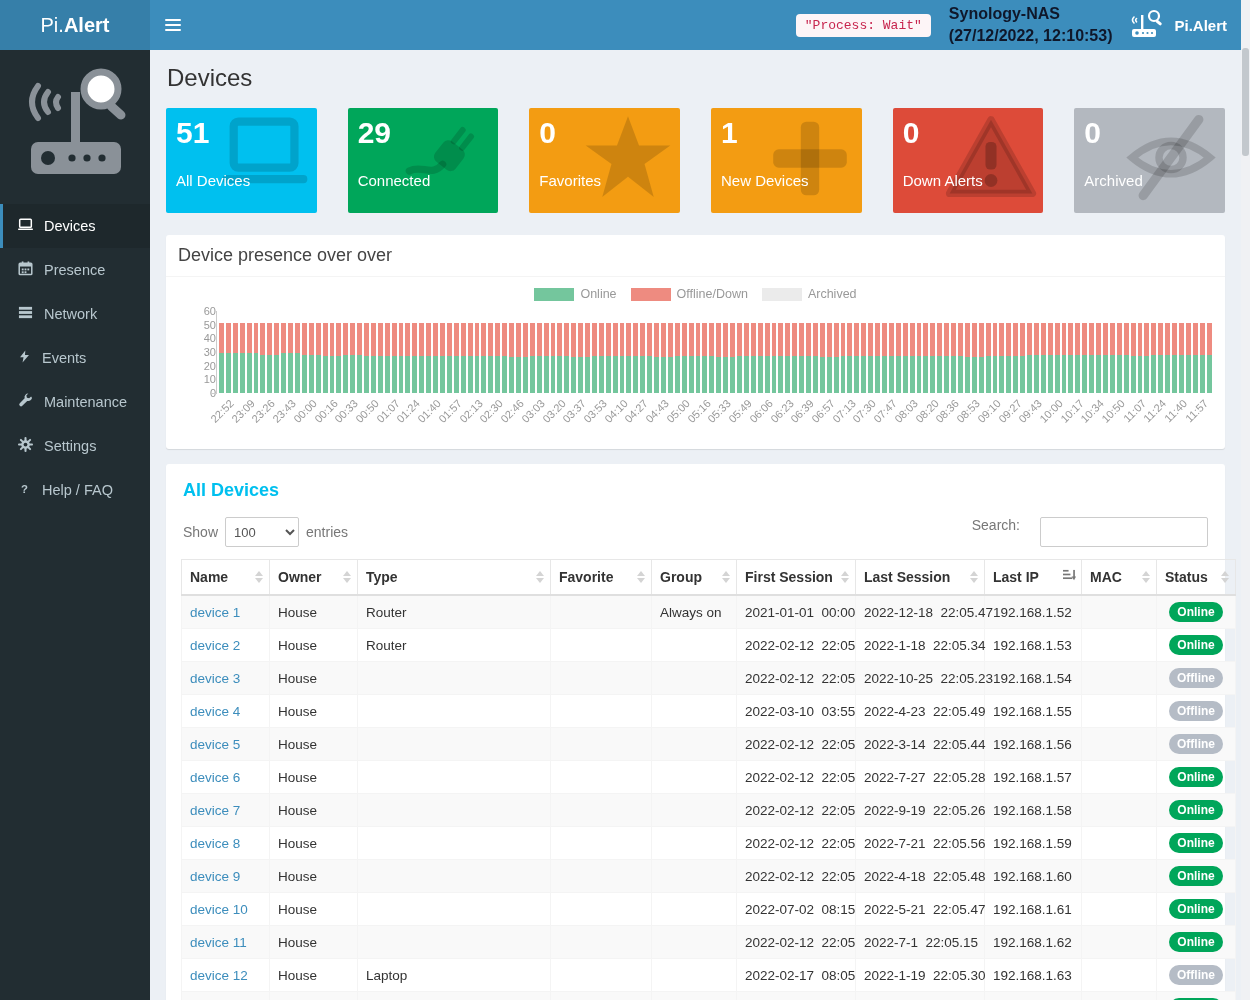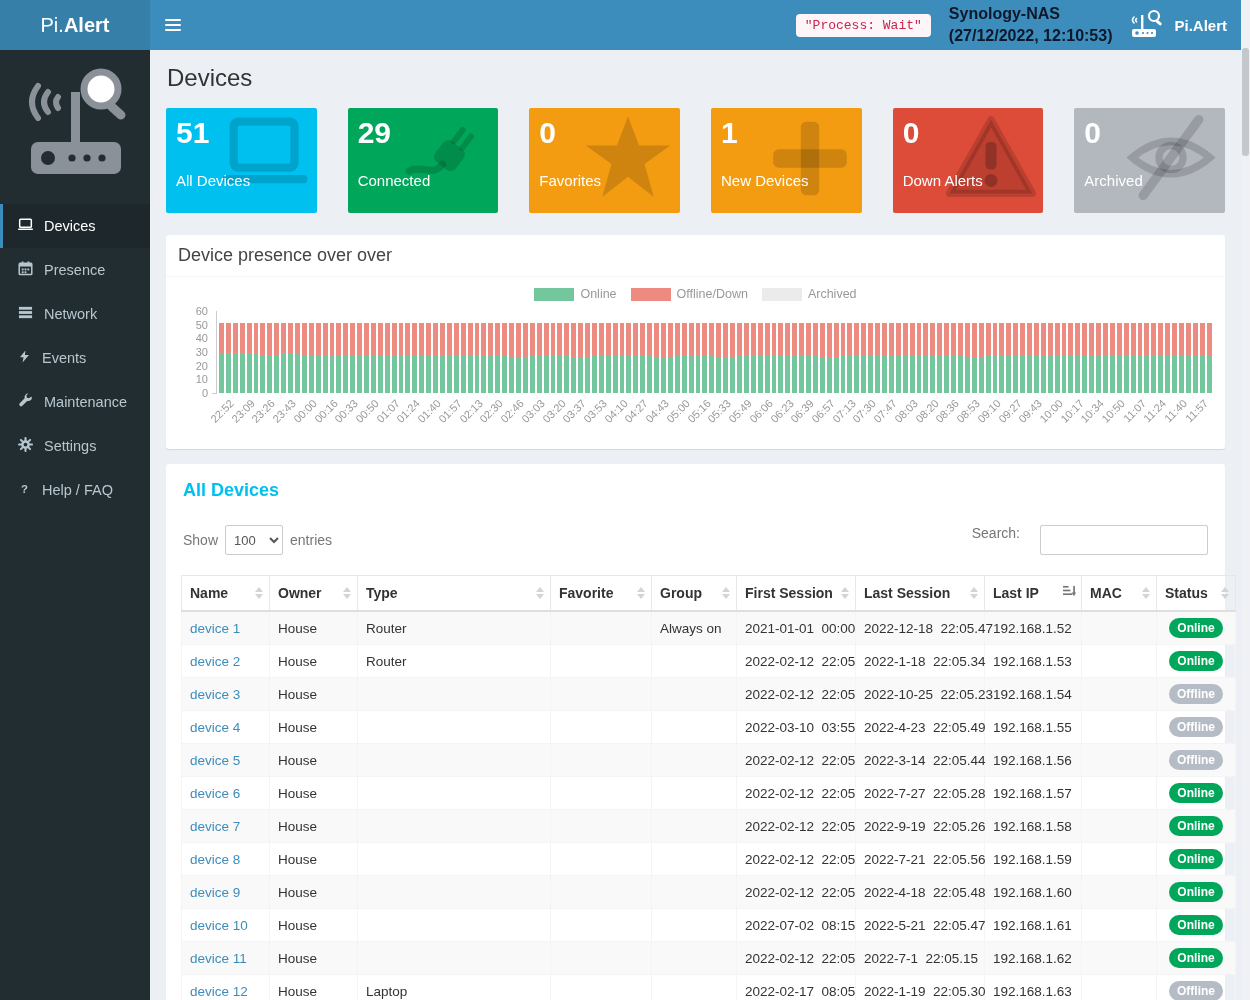--- a/index.html
+++ b/index.html
@@ -45,36 +45,36 @@
   .panel-hd { padding:10px 12px; font-size:18px; color:#444; border-bottom:1px solid #f4f4f4; }
   .panel-bd { padding:8px 14px 10px; }
 
   
   .legend { display:flex; justify-content:center; gap:14px; align-items:center; margin:2px 0 10px;
             font-size:12.5px; color:#999; }
   .legend .sw { width:40px; height:13px; display:inline-block; margin-right:6px; vertical-align:middle; }
   .legend .li { display:flex; align-items:center; }
   .chart-wrap { display:flex; }
   .yaxis { width:36px; position:relative; height:82px; }
-  .yaxis span { position:absolute; right:8px; transform:translateY(50%); font-size:11px; color:#999; }
+  .yaxis span { position:absolute; right:0; transform:translateY(50%); font-size:11px; color:#999; }
   .plot { flex:1; position:relative; height:82px; border-left:1px solid #ccc; }
   .plot:after { content:""; position:absolute; left:-5px; bottom:-1px; width:5px; height:1px; background:#ccc; }
   .bars { position:absolute; inset:0; display:flex; align-items:flex-end; gap:2px; padding-left:2px; }
   .bar { flex:1; height:100%; display:flex; flex-direction:column; justify-content:flex-end; }
   .bar .seg-off { background:#ee8b80; }
   .bar .seg-on  { background:#74c69d; }
   .xlabels { position:relative; height:46px; margin-left:36px; }
   .xl { position:absolute; top:4px; width:0; }
   .xl i { position:absolute; right:0; top:0; font-style:normal; white-space:nowrap; font-size:11px; color:#999;
           transform:rotate(-45deg); transform-origin:right top; }
 
   
   .tbl-title { color:#00c0ef; font-size:18px; font-weight:bold; margin:4px 2px 16px; }
   .tbl-controls { display:flex; align-items:center; margin:0 2px 12px; color:#777; font-size:14px; }
-  .tbl-controls select { margin:8px 7px; width:58px; height:30px; border:1px solid #ccc; border-radius:2px;
+  .tbl-controls select { margin:0 7px; width:74px; height:30px; border:1px solid #ccc; border-radius:2px;
                          color:#555; font-size:13px; padding:0 4px; background:#fff; }
   .search-wrap { margin-left:auto; display:flex; gap:20px; }
   .search-wrap input { width:168px; height:30px; border:1px solid #ccc; border-radius:2px; padding:0 6px; font-size:13px; }
 
   table.devices { width:100%; border-collapse:collapse; table-layout:fixed; margin:0 0 4px; }
   table.devices th { font-size:14px; color:#333; text-align:left; padding:9px 8px;
                      border:1px solid #e7e7e7; border-bottom:2px solid #dfdfdf; position:relative; }
   table.devices td { font-size:13.5px; color:#333; padding:6px 8px; border:1px solid #f4f4f4; height:29px; }
   table.devices tbody tr:nth-child(odd) { background:#f9f9f9; }
   td.c-name a { color:#3c8dbc; text-decoration:none; }

